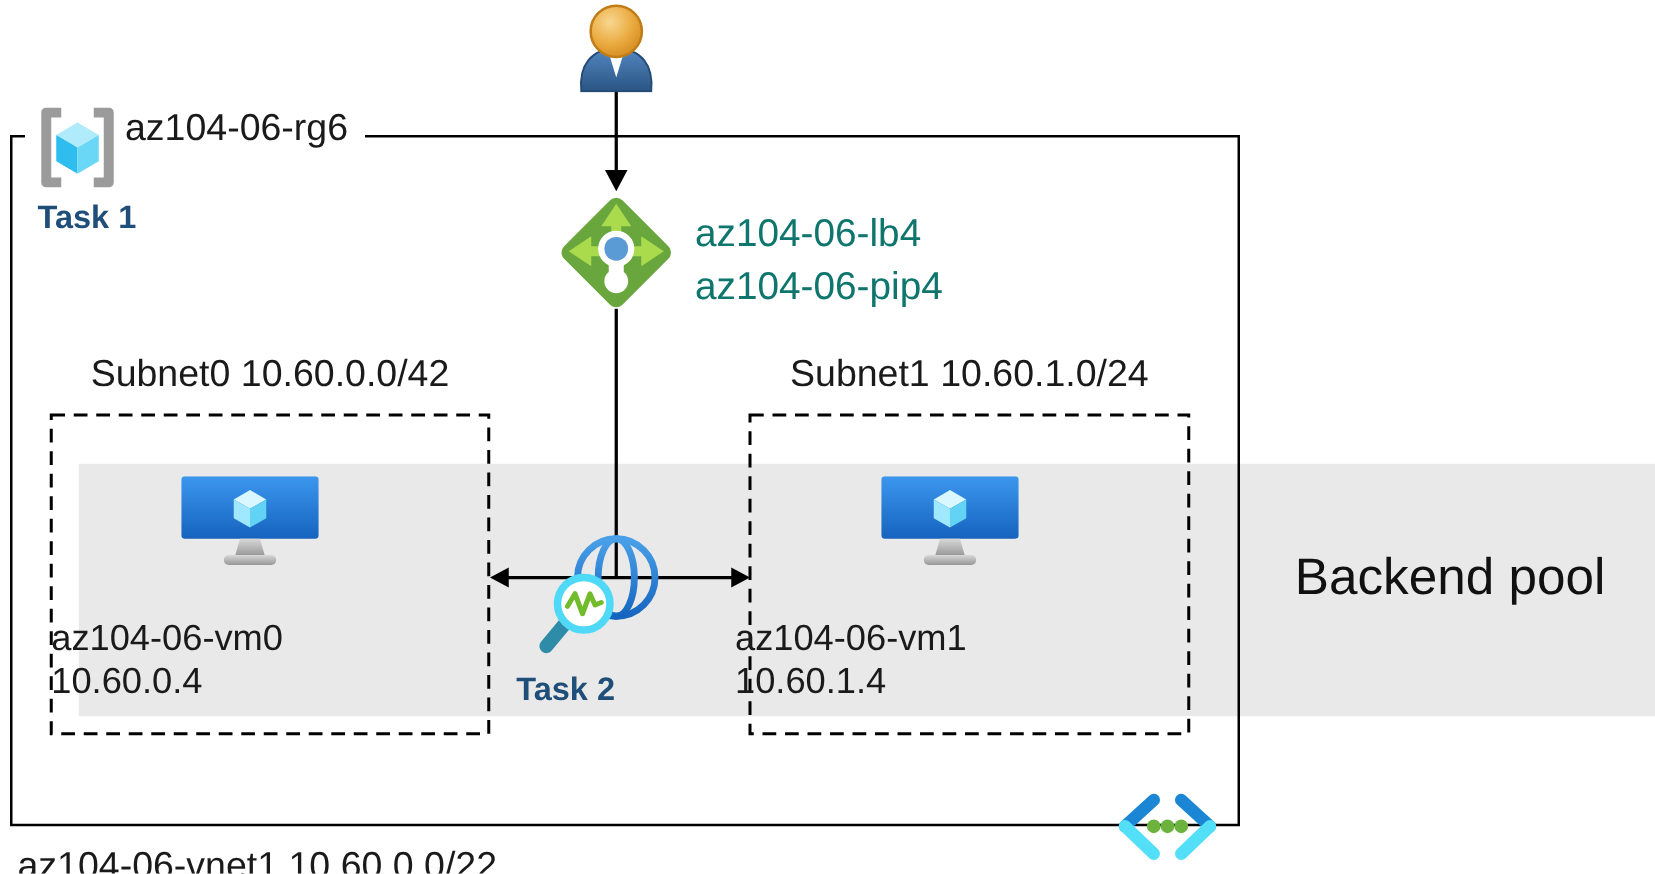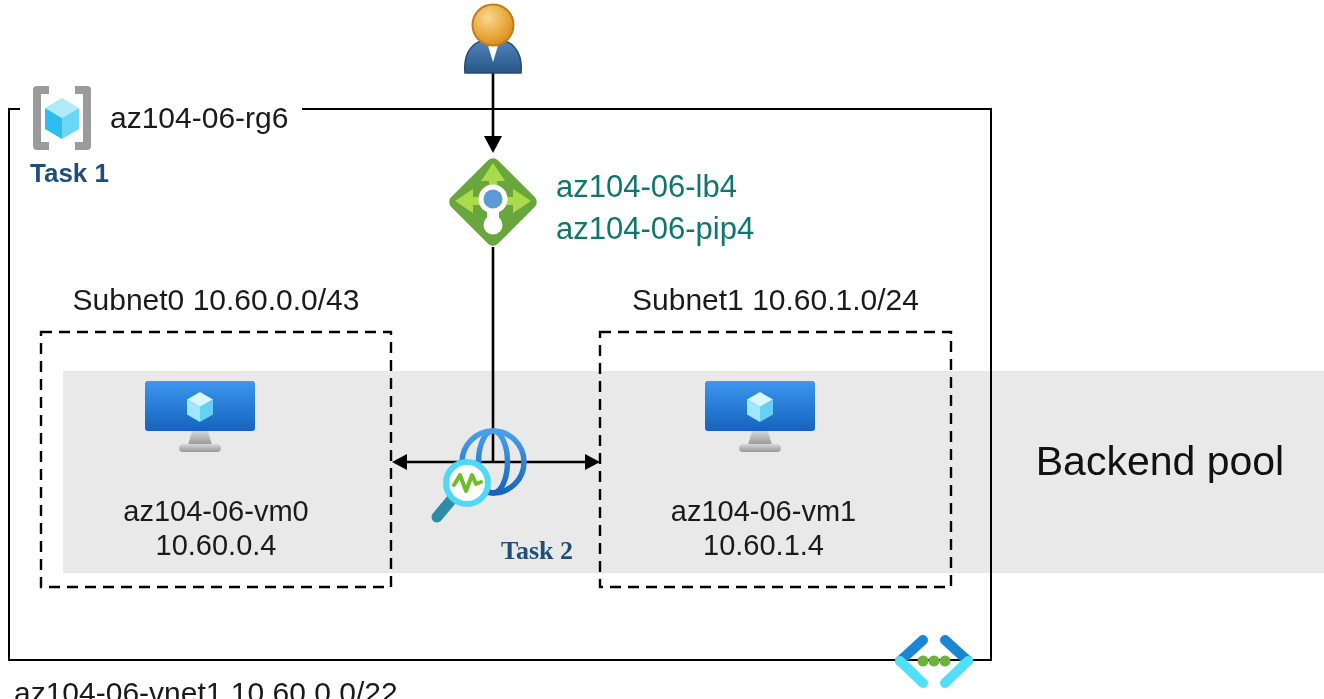--- a/index.html
+++ b/index.html
@@ -9,31 +9,31 @@
   }
   .abs{position:absolute;}
   
   #band{left:63px;top:371px;width:1261px;height:202px;background:#E9E9E9;z-index:0;}
   
   #rg-rect{left:8px;top:108px;width:984px;height:553px;border:2.5px solid #000;box-sizing:border-box;z-index:1;background:transparent;}
   
   #overlay{left:0;top:0;width:1324px;height:699px;z-index:2;pointer-events:none;}
   .icon-svg{z-index:3;}
   .txt{z-index:4;white-space:nowrap;}
-  #rg-header{left:20px;top:84px;z-index:4;display:flex;align-items:center;gap:10px;background:#fff;padding:2px 14px 2px 4px;}
+  #rg-header{left:20px;top:84px;z-index:4;display:flex;align-items:flex-start;background:#fff;padding:2px 14px 2px 4px;}
   #rg-label{font-size:30px;color:#1a1a1a;}
   .task-label{font-size:26px;font-weight:bold;color:#1F4E79;}
   #task1{left:30px;top:158px;}
-  #task2{left:413px;top:536px;width:160px;text-align:right;font-family:Liberation Serif, serif;}
+  #task2{left:413px;top:536px;width:160px;text-align:left;}
   .lb-labels{left:556px;top:166px;font-size:31px;line-height:42px;color:#0f766e;}
   .subnet-label{font-size:30px;color:#1a1a1a;text-align:center;}
   #subnet0-label{left:41px;top:283px;width:350px;}
   #subnet1-label{left:600px;top:283px;width:351px;}
   .subnet-label .bname{font-weight:normal;text-align:right;}
-  .vm-label{font-size:29px;color:#1a1a1a;text-align:center;line-height:34px;}
+  .vm-label{font-size:29px;color:#1a1a1a;line-height:34px;}
   #vm0-label{left:41px;top:494px;width:350px;}
   #vm1-label{left:588px;top:494px;width:351px;}
   #backend-pool-label{left:1000px;top:438px;width:320px;text-align:center;font-size:41px;color:#111;}
   #vnet-label{left:14px;top:628px;font-size:30px;color:#1a1a1a;margin-top:48px;}
 </style>
 </head>
 <body>
 
 <div id="canvas">
 
@@ -101,21 +101,21 @@
     <circle cx="49" cy="46" r="9.5" fill="#5B9BD5"></circle>
   </svg>
 
   <div class="abs txt lb-labels">
     <div>az104-06-lb4</div>
     <div>az104-06-pip4</div>
   </div>
 
   <div id="subnet0-label" class="abs txt subnet-label">
     <span class="bname">Subnet0</span>
-    <span>10.60.0.0/43</span>
+    <span>10.60.0.0/42</span>
   </div>
   <div id="subnet1-label" class="abs txt subnet-label">
     <span class="bname">Subnet1</span>
     <span>10.60.1.0/24</span>
   </div>
 
   <svg class="abs icon-svg" style="left:145px;top:381px" width="110" height="74" viewBox="0 0 110 74">
     <defs>
       <linearGradient id="scr" x1="0" y1="0" x2="0" y2="1">
         <stop offset="0%" stop-color="#3D97EE"></stop>

